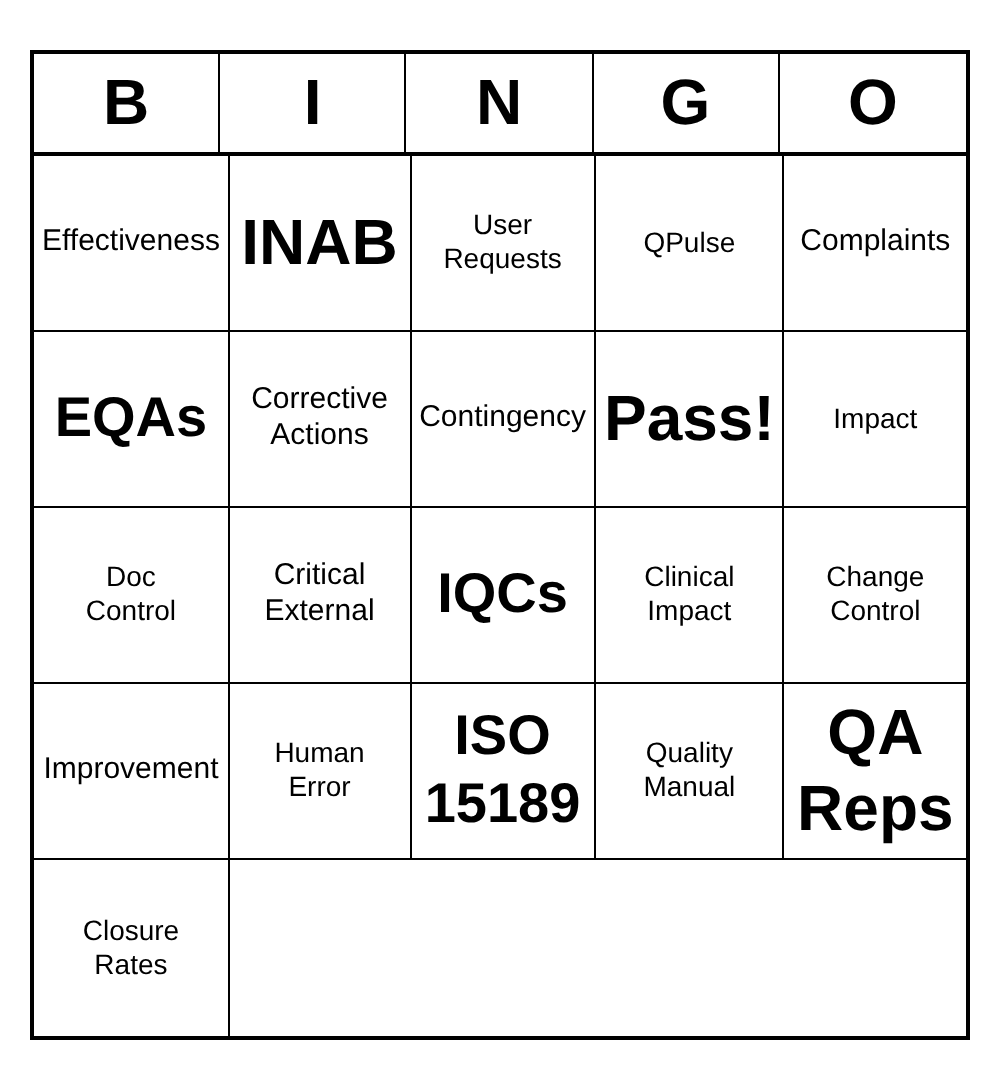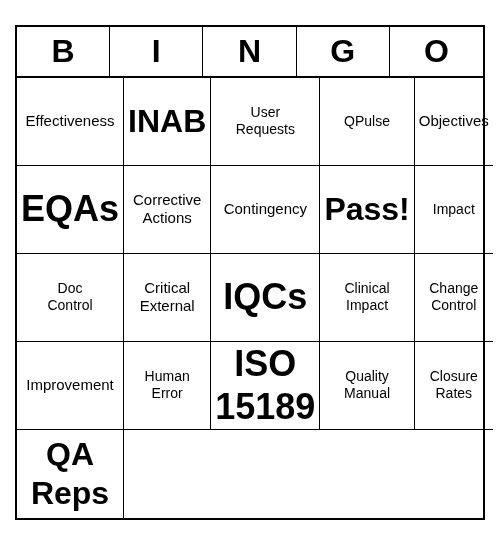--- a/index.html
+++ b/index.html
@@ -50,21 +50,21 @@
       border-right: none;
     }
     .bingo-cell:nth-child(n+21) {
       border-bottom: none;
     }
     .cell-text {
       line-height: 1.2;
     }
     .size-small { font-size: 15px; }
     .size-medium { font-size: 14px; }
-    .size-large { font-size: 36px; font-weight: bold; }
+    .size-large { font-size: 28px; font-weight: bold; }
     .size-xlarge { font-size: 32px; font-weight: bold; }
   </style>
 </head>
 <body>
 
 <div class="bingo-card">
   <div class="bingo-header">
   <div class="bingo-header-cell">B</div>
       <div class="bingo-header-cell">I</div>
       <div class="bingo-header-cell">N</div>
@@ -78,21 +78,21 @@
       <div class="bingo-cell">
         <span class="cell-text size-xlarge">INAB</span>
       </div>
       <div class="bingo-cell">
         <span class="cell-text size-medium">User<br>Requests</span>
       </div>
       <div class="bingo-cell">
         <span class="cell-text size-medium">QPulse</span>
       </div>
       <div class="bingo-cell">
-        <span class="cell-text size-small">Objectives</span>
+        <span class="cell-text size-small">Complaints</span>
       </div>
       <div class="bingo-cell">
         <span class="cell-text size-large">EQAs</span>
       </div>
       <div class="bingo-cell">
         <span class="cell-text size-small">Corrective<br>Actions</span>
       </div>
       <div class="bingo-cell">
         <span class="cell-text size-small">Contingency</span>
       </div>
@@ -123,19 +123,19 @@
       <div class="bingo-cell">
         <span class="cell-text size-medium">Human<br>Error</span>
       </div>
       <div class="bingo-cell">
         <span class="cell-text size-large">ISO<br>15189</span>
       </div>
       <div class="bingo-cell">
         <span class="cell-text size-medium">Quality<br>Manual</span>
       </div>
       <div class="bingo-cell">
-        <span class="cell-text size-medium">Closure<br>Rates</span>
+        <span class="cell-text size-xlarge">QA<br>Reps</span>
       </div>
       <div class="bingo-cell">
-        <span class="cell-text size-xlarge">QA<br>Reps</span>
+        <span class="cell-text size-medium">Closure<br>Rates</span>
       </div>
     </div>
 </div>
 
 </body></html>

